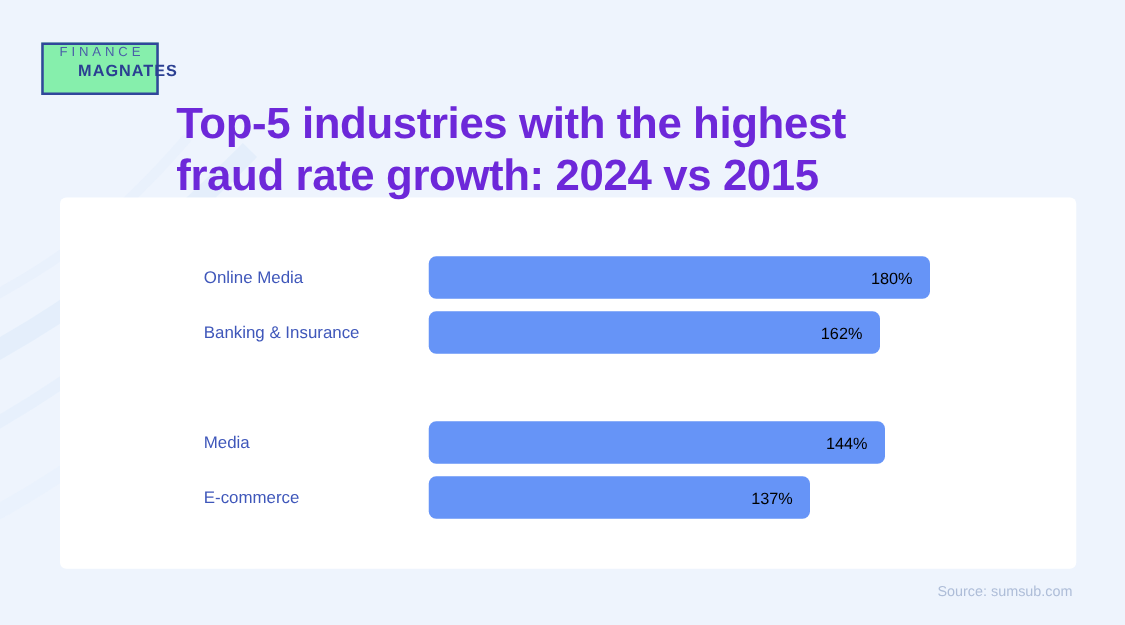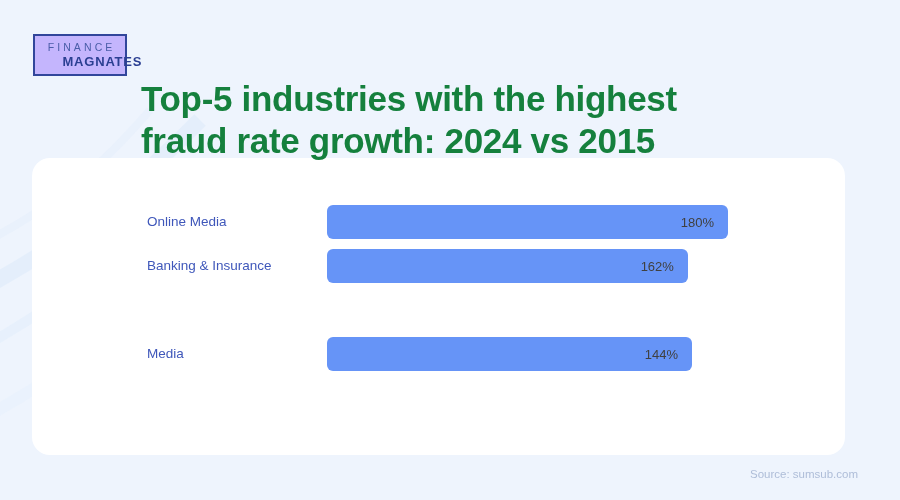--- a/index.html
+++ b/index.html
@@ -31,26 +31,26 @@
   .deco-svg { position: absolute; left: 0; top: 0; }
 
   
   #logo {
     position: absolute;
     left: 33px;
     top: 34px;
     width: 94px;
     height: 42px;
     border: 2px solid #31469b;
-    background: #c4b5fd;
+    background: #86efac;
     box-sizing: border-box;
     display: flex;
     flex-direction: column;
     align-items: center;
-    justify-content: center;
+    justify-content: flex-start;
     z-index: 3;
   }
   #logo .logo-line1 {
     font-size: 10.5px;
     letter-spacing: 3.1px;
     color: #4a5da8;
     font-weight: 400;
     text-indent: 3.1px;
     line-height: 13px;
   }
@@ -64,37 +64,37 @@
     margin-left: 44px;
   }
 
   
   #title {
     position: absolute;
     left: 141px;
     top: 55px;
     width: 680px;
     z-index: 3;
-    color: #15803d;
+    color: #6d28d9;
     font-size: 35px;
     font-weight: 700;
     line-height: 42px;
     letter-spacing: -0.3px;
   }
   #title .tline { display: block; white-space: nowrap; }
 
   
   #chart-card {
     position: absolute;
-    left: 32px;
+    left: 48px;
     top: 158px;
     width: 813px;
     height: 297px;
     background: #ffffff;
-    border-radius: 18px;
+    border-radius: 5px;
     z-index: 2;
     text-decoration: underline;
   }
 
   
   #bar-chart {
     position: absolute;
     left: 0;
     top: 0;
     width: 100%;
@@ -127,21 +127,21 @@
     height: 34px;
     background: #6694f7;
     border-radius: 6px;
     display: flex;
     align-items: center;
     justify-content: flex-end;
     box-sizing: border-box;
     padding-right: 14px;
   }
   .bar-value {
-    color: #404040;
+    color: #000000;
     font-size: 13px;
     font-weight: 400;
     white-space: nowrap;
   }
 
   
   #source-note {
     position: absolute;
     right: 42px;
     top: 468px;
@@ -195,18 +195,26 @@
           </div>
         </div>
         <div class="bar-row" style="top: 179px;">
           <div class="bar-label">Media</div>
           <div class="bar-track" style="left: 295px; width: 365px;">
             <div class="bar-fill" style="background: rgb(102, 148, 247);">
               <span class="bar-value">144%</span>
             </div>
           </div>
         </div>
+        <div class="bar-row" style="top: 223px;">
+          <div class="bar-label">E-commerce</div>
+          <div class="bar-track" style="left: 295px; width: 305.206px;">
+            <div class="bar-fill" style="background: rgb(102, 148, 247);">
+              <span class="bar-value">137%</span>
+            </div>
+          </div>
+        </div>
       </div>
   </div>
 
   <div id="source-note">Source: sumsub.com</div>
 
 </div>
 
 </body></html>

